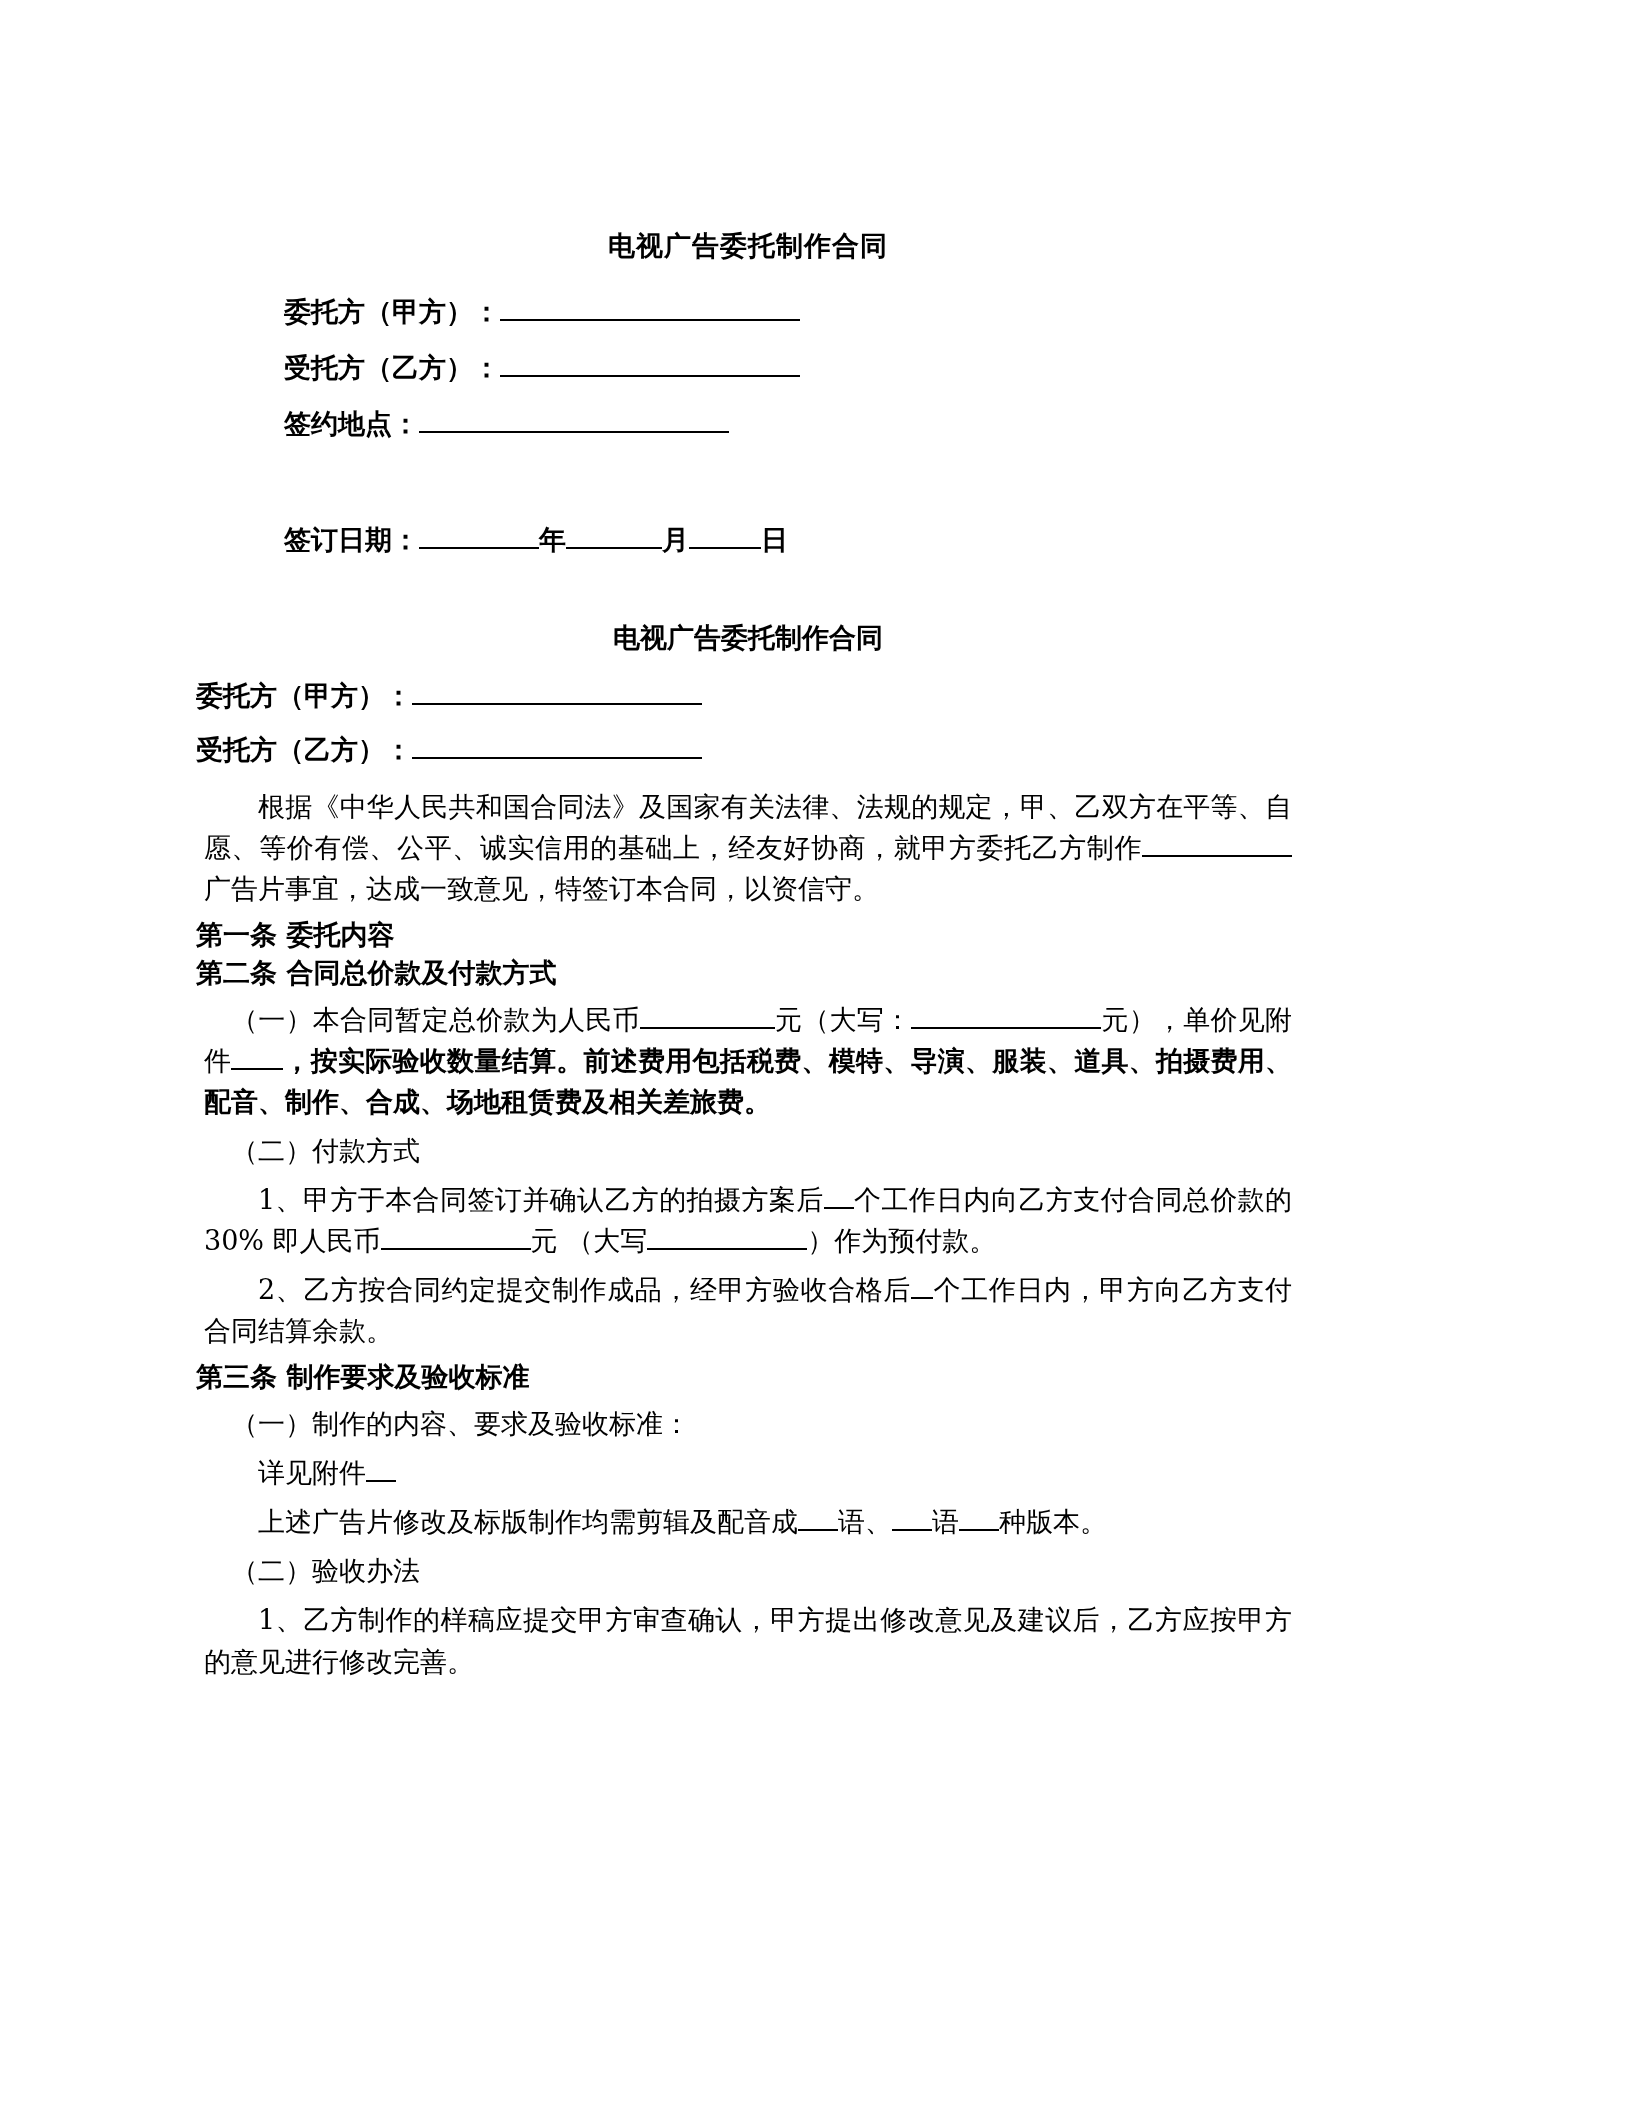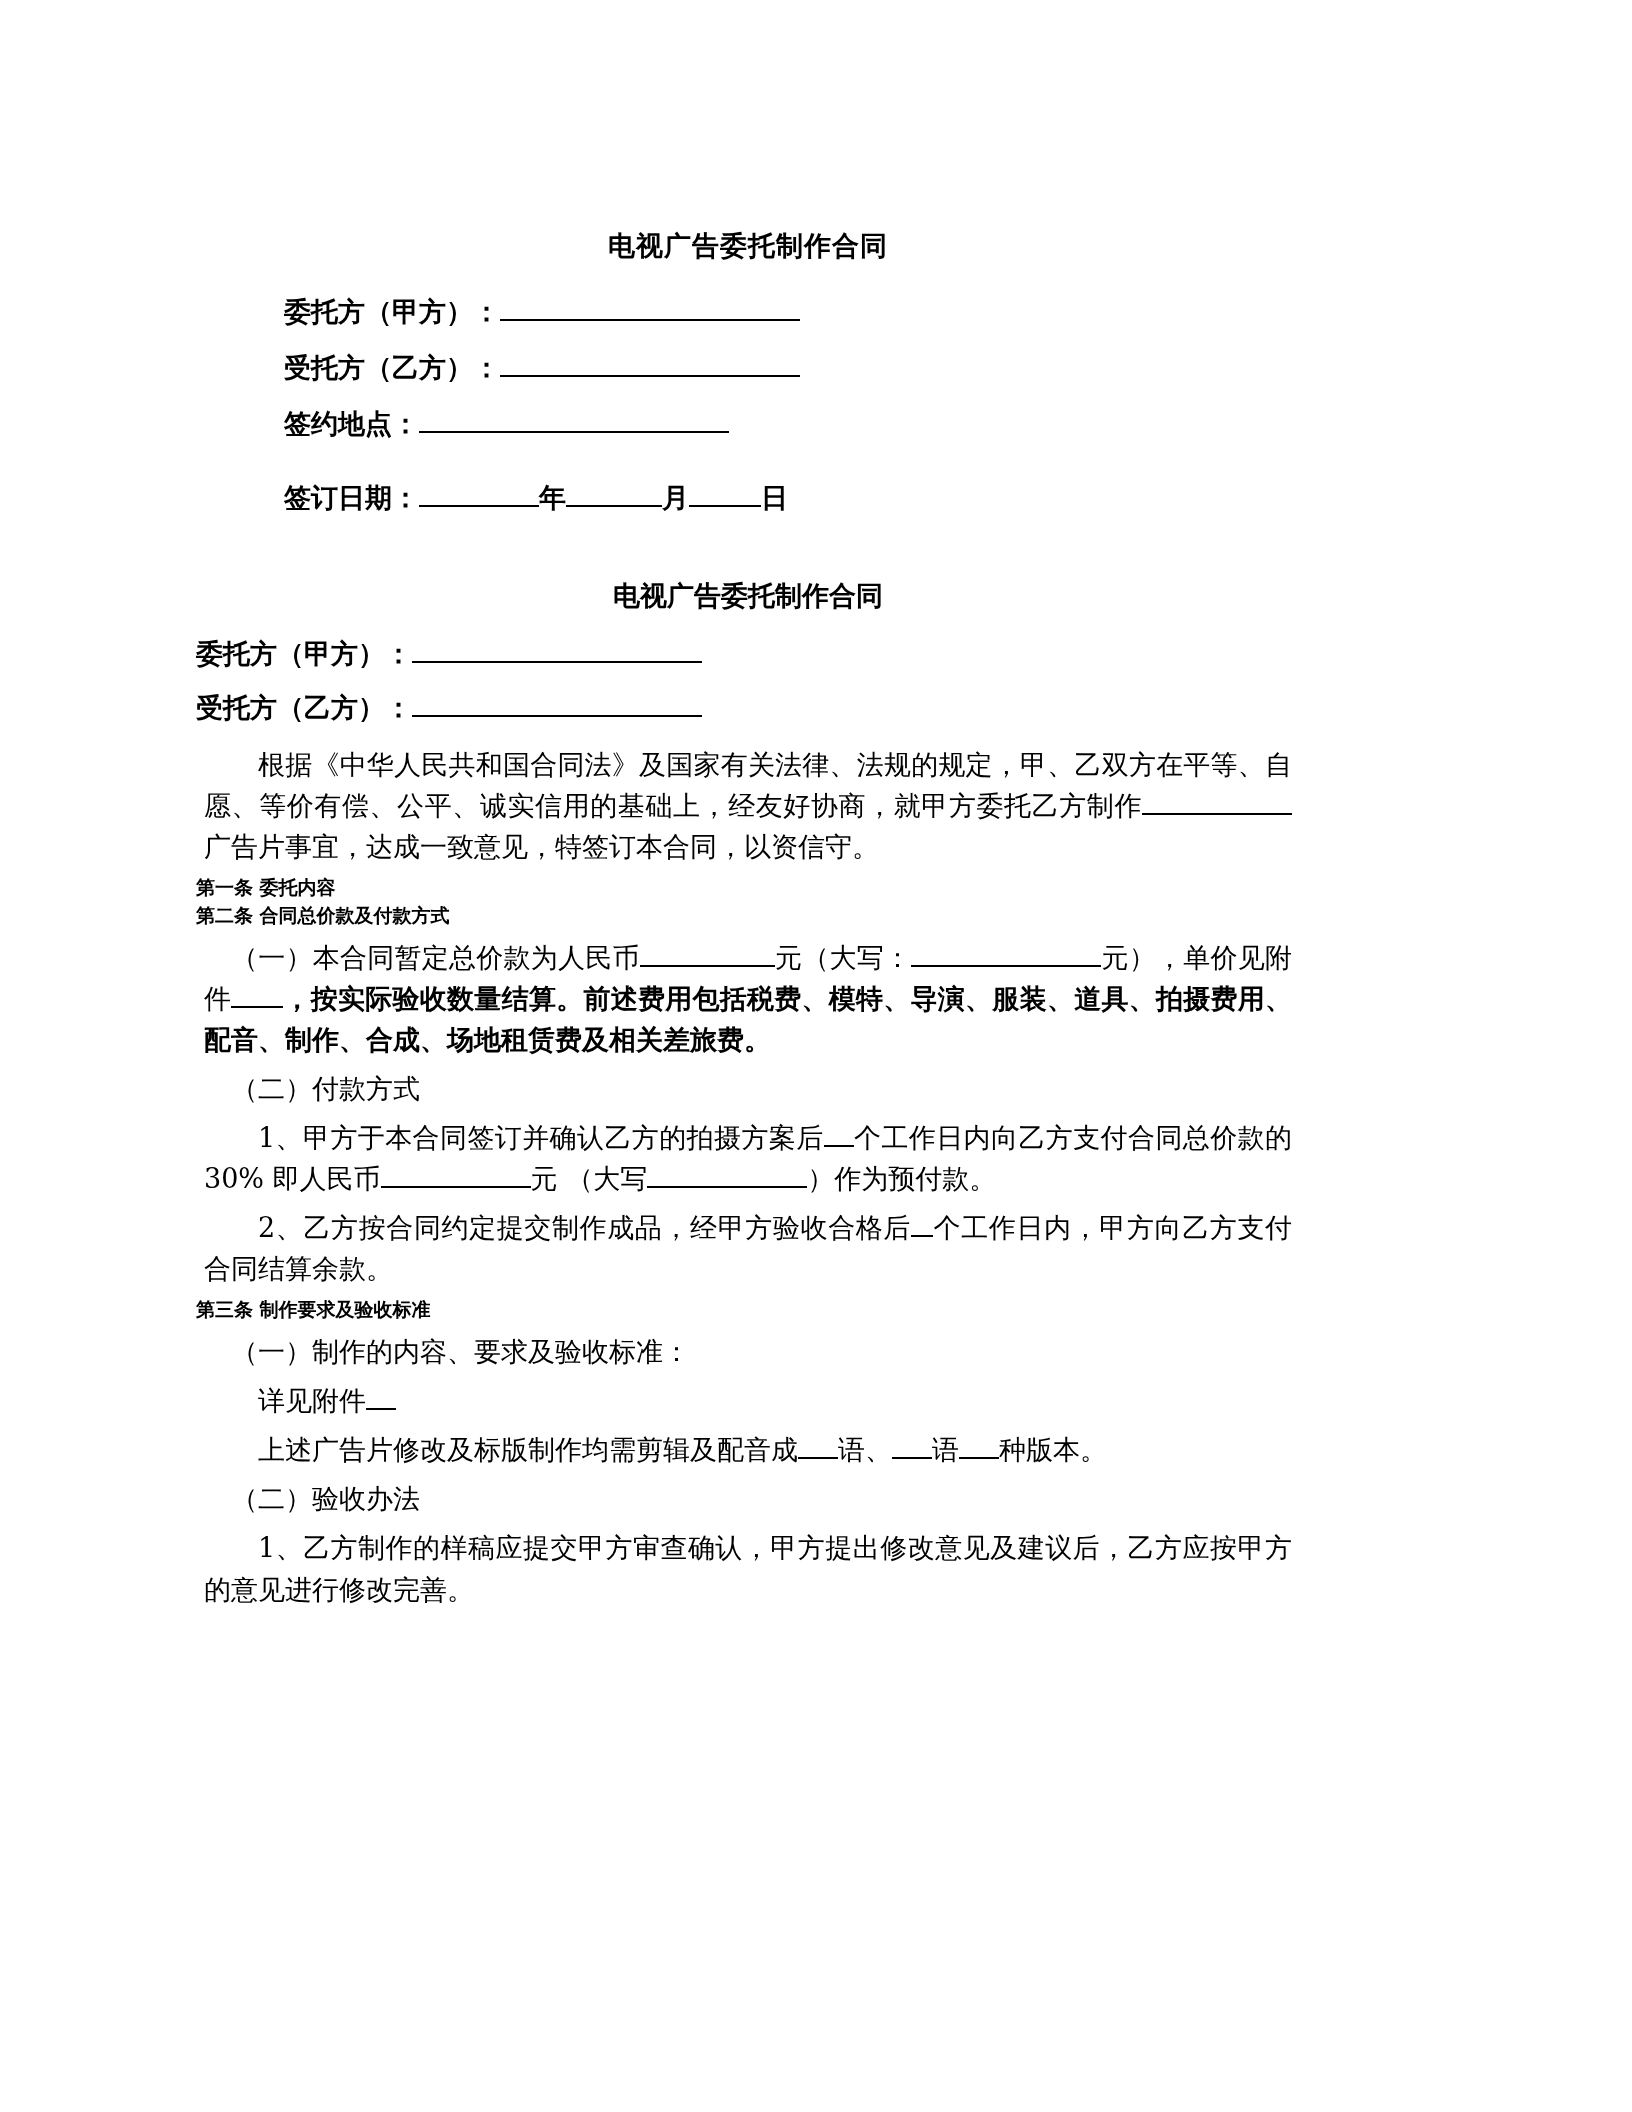--- a/index.html
+++ b/index.html
@@ -30,21 +30,21 @@
     font-family: "DejaVu Serif", "Liberation Serif", serif;
   }
   .cover-line {
     font-size: 27px;
     font-weight: 700;
     margin: 0 0 20px 0;
     padding-left: 88px;
     white-space: nowrap;
   }
   .cover-line.date {
-    margin-top: 38px;
+    margin-top: 80px;
   }
   .ul {
     display: inline-block;
     border-bottom: 2px solid #000;
     vertical-align: baseline;
   }
   .ul-300 { width: 300px; }
   .ul-310 { width: 310px; }
   .ul-120 { width: 120px; }
   .ul-96  { width: 96px; }
@@ -76,21 +76,21 @@
   p.body {
     font-size: 27px;
     line-height: 1.52;
     margin: 8px;
     text-align: justify;
     text-justify: inter-ideograph;
   }
   p.indent { text-indent: 54px; }
   p.indent1 { text-indent: 27px; }
   .clause {
-    font-size: 19px;
+    font-size: 27px;
     font-weight: 700;
     margin: 2px 0 0 0;
   }
   .bold { font-weight: 700; }
 </style>
 </head>
 <body>
 
 <div class="page">
 

